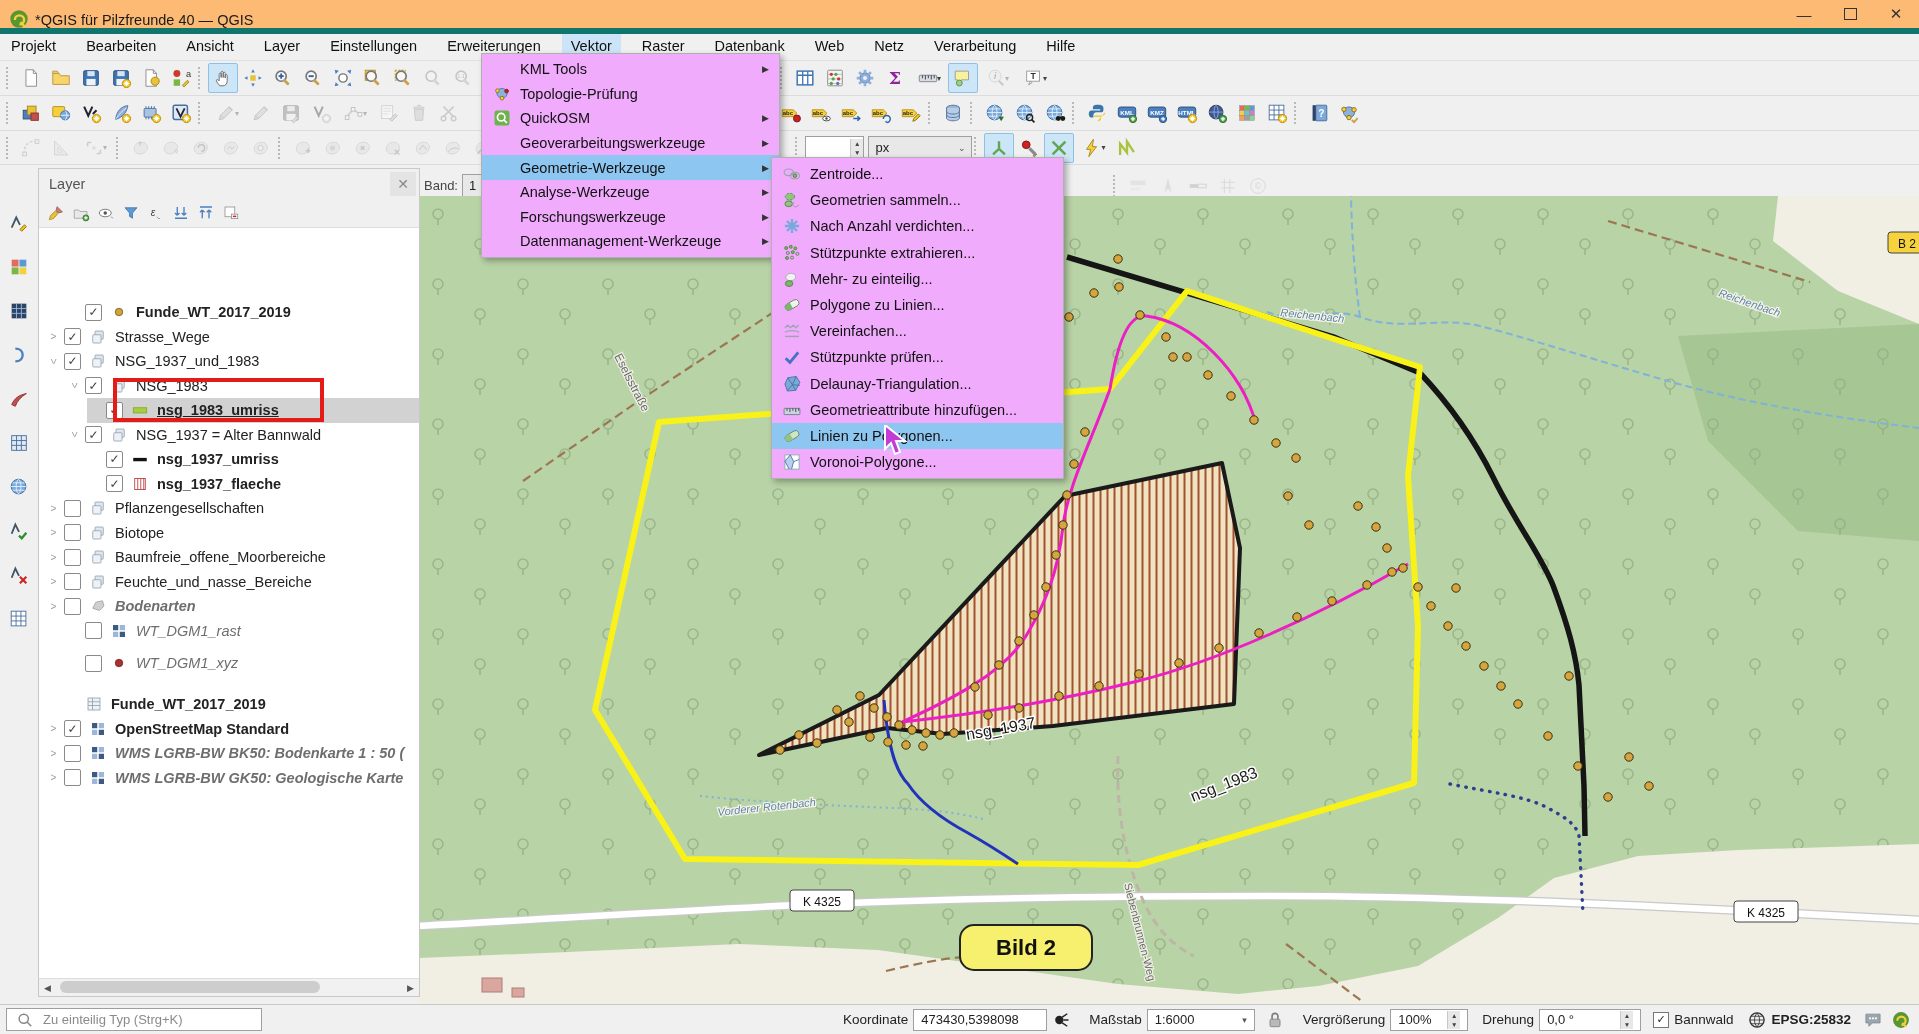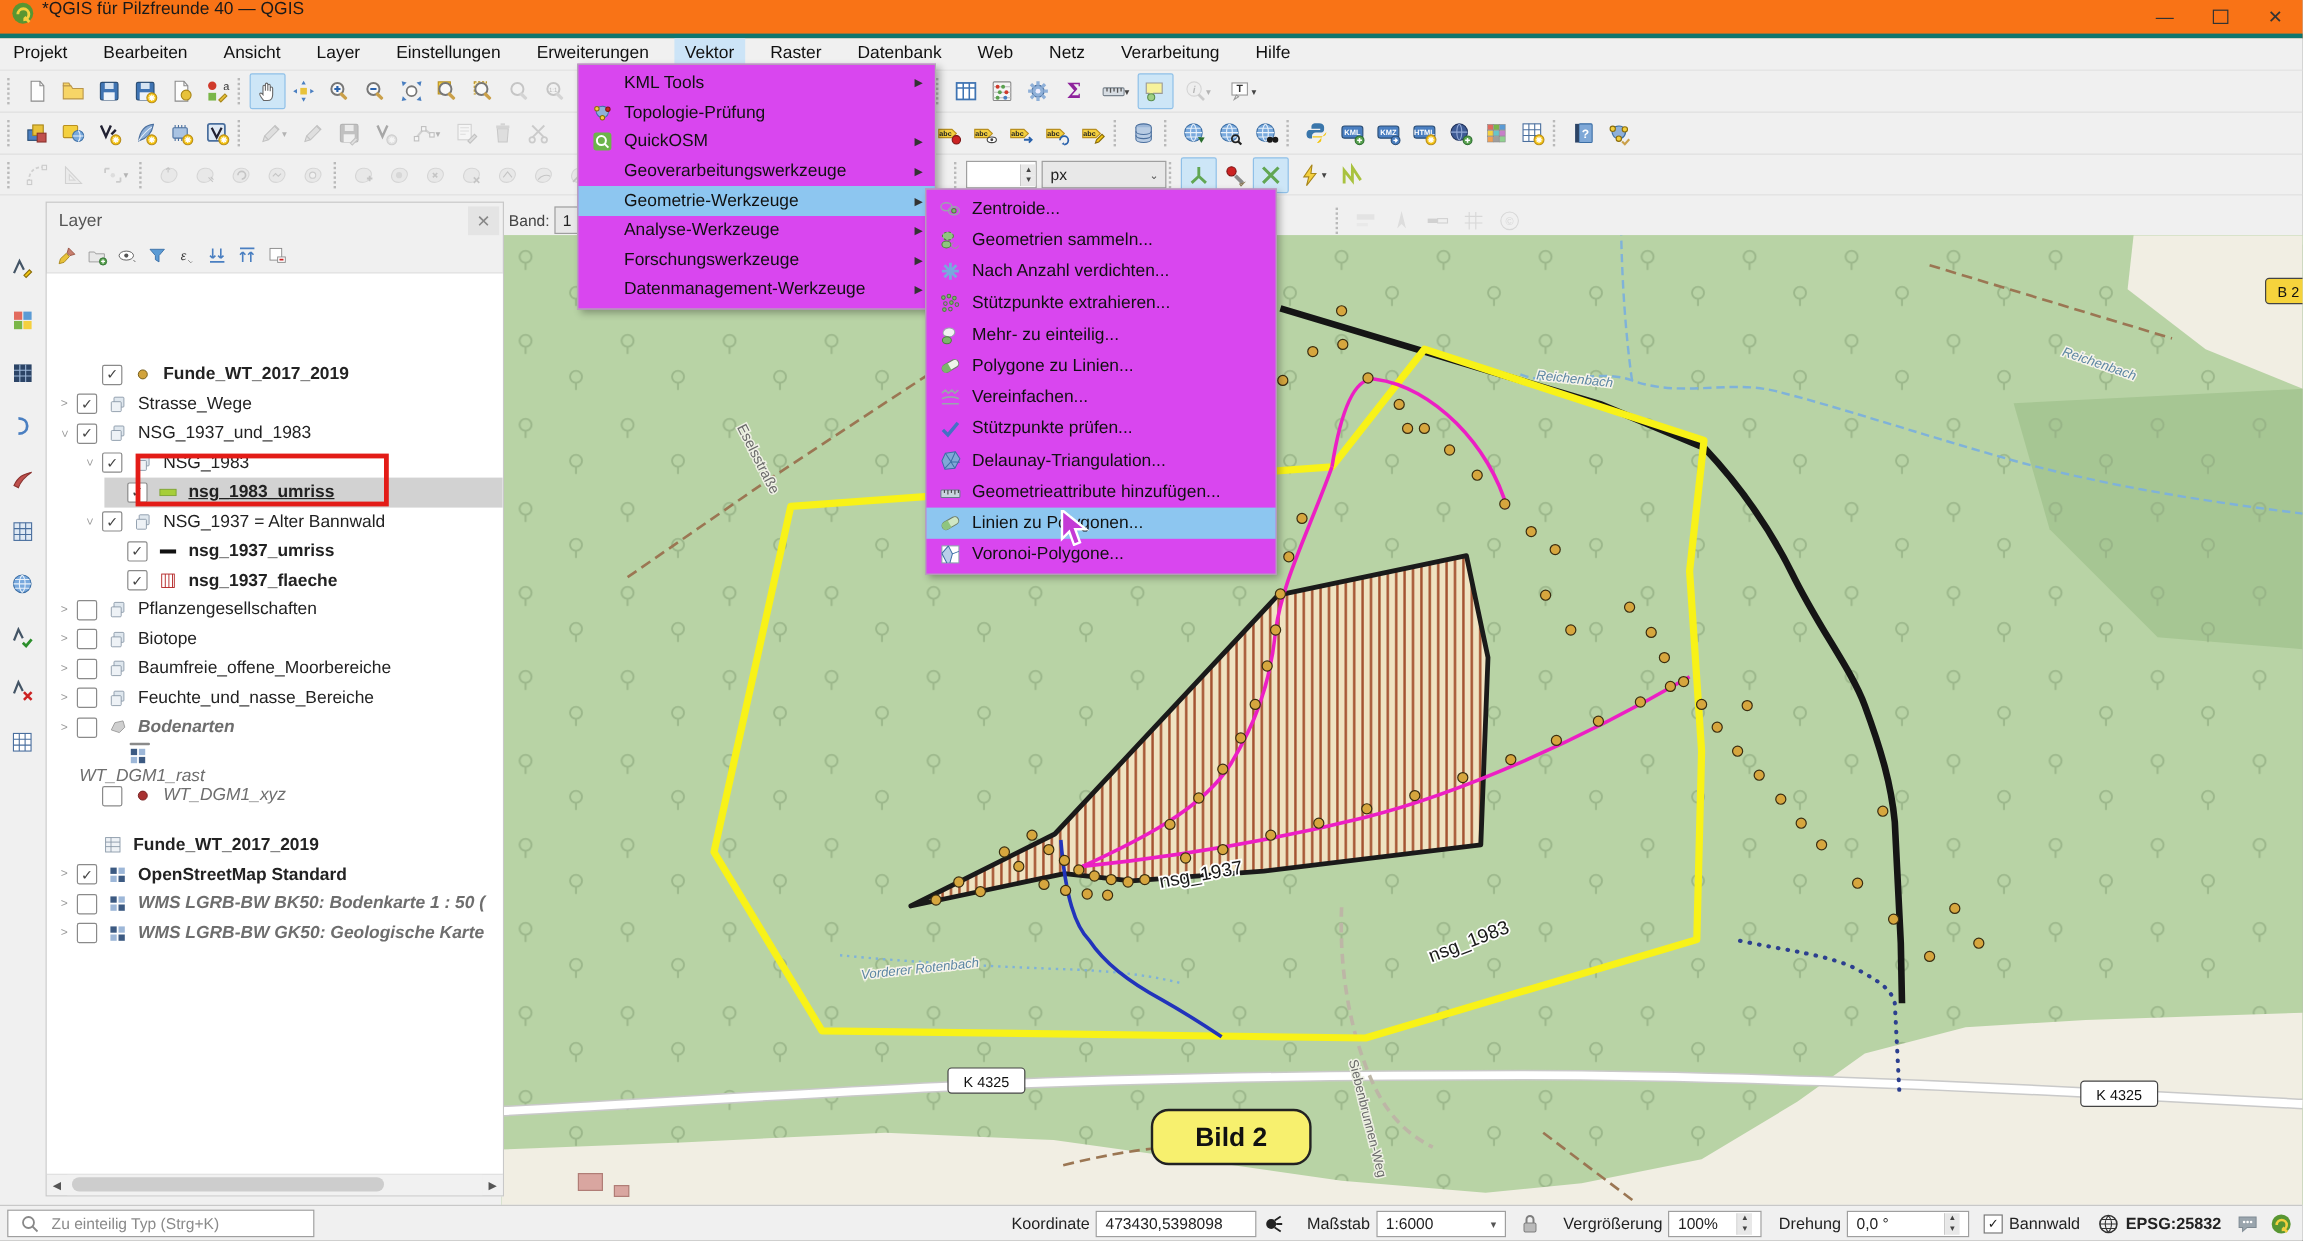--- a/index.html
+++ b/index.html
@@ -1,19 +1,19 @@
 <!DOCTYPE html>
 <html><head>
 <meta charset="utf-8">
 <style>
   html,body{margin:0;padding:0;background:#555;}
   #app{position:relative;width:1919px;height:1034px;background:#f0f0f0;overflow:hidden;
        font-family:"Liberation Sans",sans-serif;font-size:14px;color:#222;}
   
-  .titlebar{height:28px;background:#f97316;display:flex;align-items:flex-start;border-bottom:4px solid #0f766e;}
+  .titlebar{height:28px;background:#fdba74;display:flex;align-items:flex-end;border-bottom:6px solid #0f766e;}
   .titlebar .logo{width:20px;height:20px;margin:0 7px 0 8px;}
   .titlebar .ttl{font-size:14.5px;color:#1a1a1a;}
   .wbtns{margin-left:auto;display:flex;height:100%;}
   .wbtn{width:46px;height:100%;display:flex;align-items:center;justify-content:center;font-size:15px;color:#333;}
   .wmax{width:11px;height:10px;border:1.4px solid #333;display:inline-block;}
   
   .menubar{height:26px;display:flex;align-items:stretch;background:#f0f0f0;padding-left:2px;border-bottom:1px solid #e0e0e0;gap:12px;}
   .mitem{padding:4px 9px 0 9px;font-size:14.5px;color:#111;}
   .mitem.active{background:#cce4f7;}
   
@@ -61,21 +61,21 @@
   .sarr{width:17px;text-align:center;font-size:9px;color:#555;}
   .strack{flex:1;height:100%;position:relative;background:#f1f1f1;}
   .sthumb{position:absolute;left:4px;top:2px;width:260px;height:12px;background:#cdcdcd;border-radius:6px;}
   
   .mapc{position:absolute;left:418px;top:196px;width:1501px;height:809px;z-index:1;background:#b8d3a5;}
   .mapc svg{display:block;}
   .mlab{paint-order:stroke;stroke:#ffffff;stroke-width:3px;fill:#1a1a1a;font-family:"Liberation Sans",sans-serif;}
   .wlab{paint-order:stroke;stroke:#f6f3ea;stroke-width:2.5px;fill:#5d87a3;font-style:italic;font-family:"Liberation Sans",sans-serif;}
   .glab{paint-order:stroke;stroke:#eef0e4;stroke-width:2.5px;fill:#6a6a6a;font-family:"Liberation Sans",sans-serif;}
   
-  .dmenu{position:absolute;background:#d946ef;border:1px solid #b0b0b0;box-shadow:3px 3px 6px rgba(0,0,0,.3);z-index:40;padding:3px 0;}
+  .dmenu{position:absolute;background:#f0abfc;border:1px solid #b0b0b0;box-shadow:3px 3px 6px rgba(0,0,0,.3);z-index:40;padding:3px 0;}
   #vmenu{left:481px;top:53px;width:297px;}
   #smenu{left:771px;top:157px;width:291px;z-index:50;}
   .ditem{height:24.6px;display:flex;align-items:center;padding:0 6px 0 6px;font-size:14.5px;color:#111;}
   #smenu .ditem{height:26.2px;}
   .ditem .dic{width:28px;height:22px;display:inline-flex;align-items:center;justify-content:center;margin-right:4px;flex:none;}
   .ditem .dtx{flex:1;white-space:nowrap;}
   .ditem .sub{font-size:9px;color:#333;padding-right:4px;}
   .ditem.hl{background:#8dc6f0;}
   
   .cursor{position:absolute;left:883px;top:425px;z-index:60;}
@@ -1205,21 +1205,21 @@
             <span class="tcb" data-name="layer-checkbox"></span>
             <span class="tic" data-name="polygon-gray-icon">
               <svg viewBox="0 0 24 24" width="20" height="18">
                 <path d="M5 15l4-8 9-2 2 7-6 6z" fill="#cfcfcf" stroke="#999"></path>
               </svg>
             </span>
             <span class="tlb b i g">Bodenarten</span>
           </div>
         </div>
         <div class="trow" data-name="layer-tree-item" style="top: 390.5px;">
-          <div class="tin" style="margin-left: 27px; flex-direction: column;">
+          <div class="tin" style="margin-left: 27px;">
             <span class="texp"></span>
             <span class="tcb" data-name="layer-checkbox"></span>
             <span class="tic" data-name="raster-icon">
               <svg viewBox="0 0 24 24" width="20" height="18">
                 <rect x="4" y="4" width="7" height="7" fill="#3c5a82"></rect>
                 <rect x="13" y="4" width="7" height="7" fill="#9db7d8"></rect>
                 <rect x="4" y="13" width="7" height="7" fill="#9db7d8"></rect>
                 <rect x="13" y="13" width="7" height="7" fill="#3c5a82"></rect>
               </svg>
             </span>

